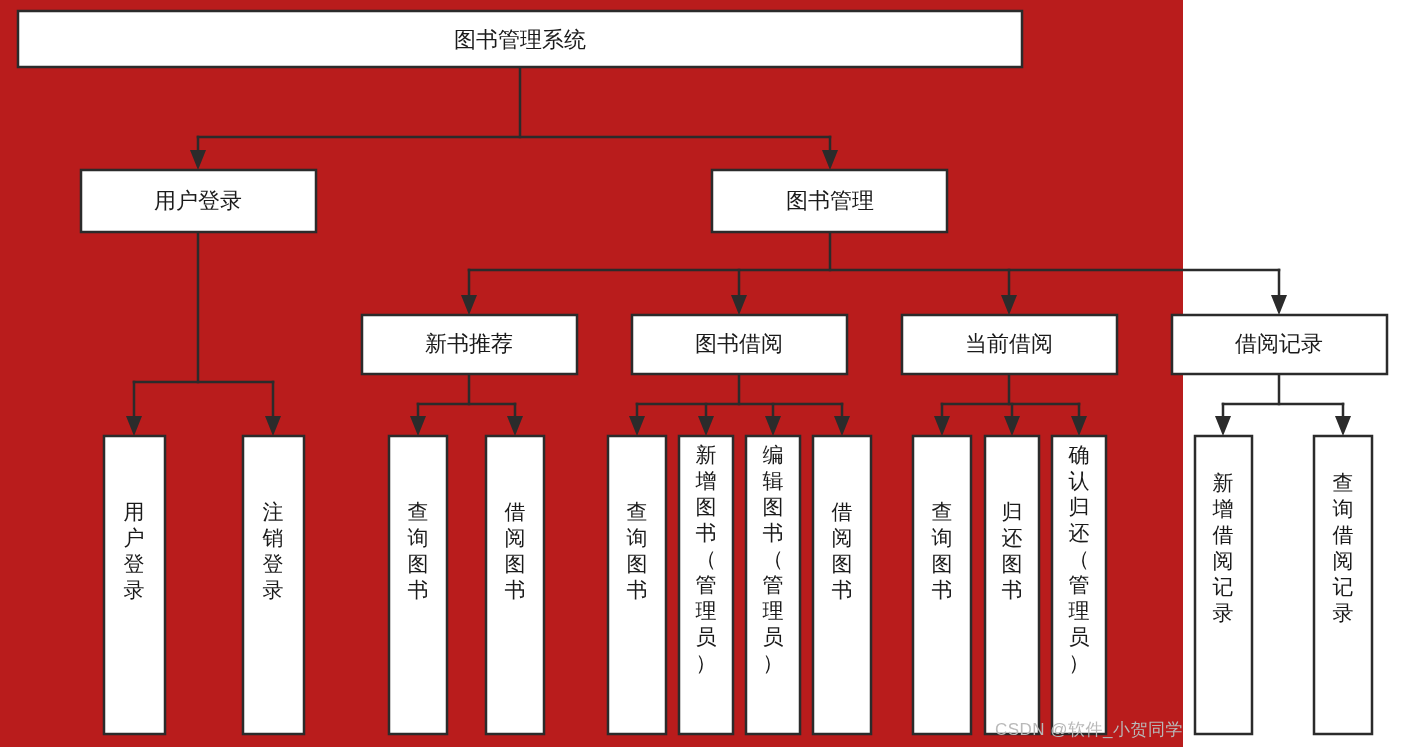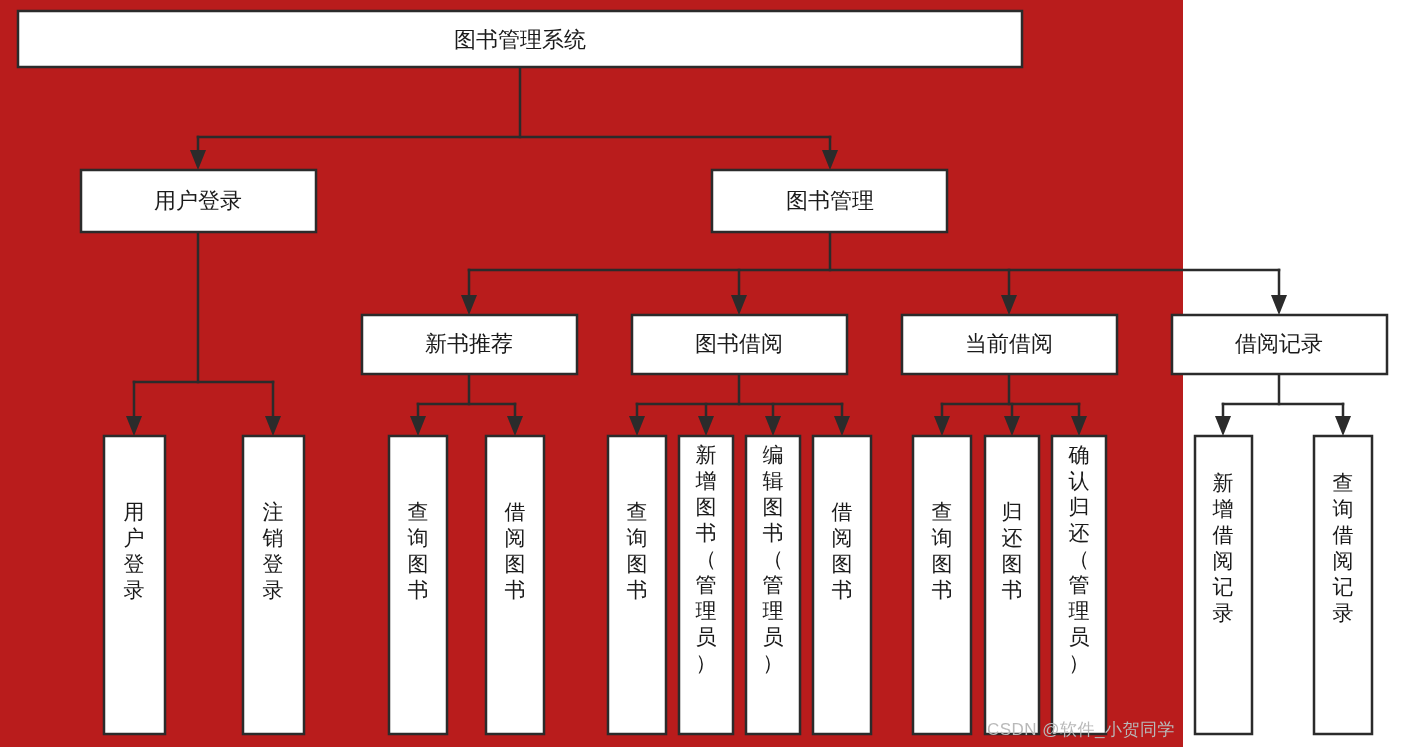--- a/index.html
+++ b/index.html
@@ -51,21 +51,21 @@
     dominant-baseline: middle;
   }
   .node-label-v {
     font-family: "Liberation Sans", "DejaVu Sans", sans-serif;
     font-size: 21px;
     fill: #1a1a1a;
     text-anchor: middle;
   }
   .watermark-text {
     position: absolute;
-    right: 8px;
+    right: 0;
     bottom: 6px;
     font-family: "Liberation Sans", "DejaVu Sans", sans-serif;
     font-size: 17px;
     color: #b9b9b9;
     white-space: nowrap;
     letter-spacing: 0.5px;
     pointer-events: none;
   }
 </style>
 </head>

